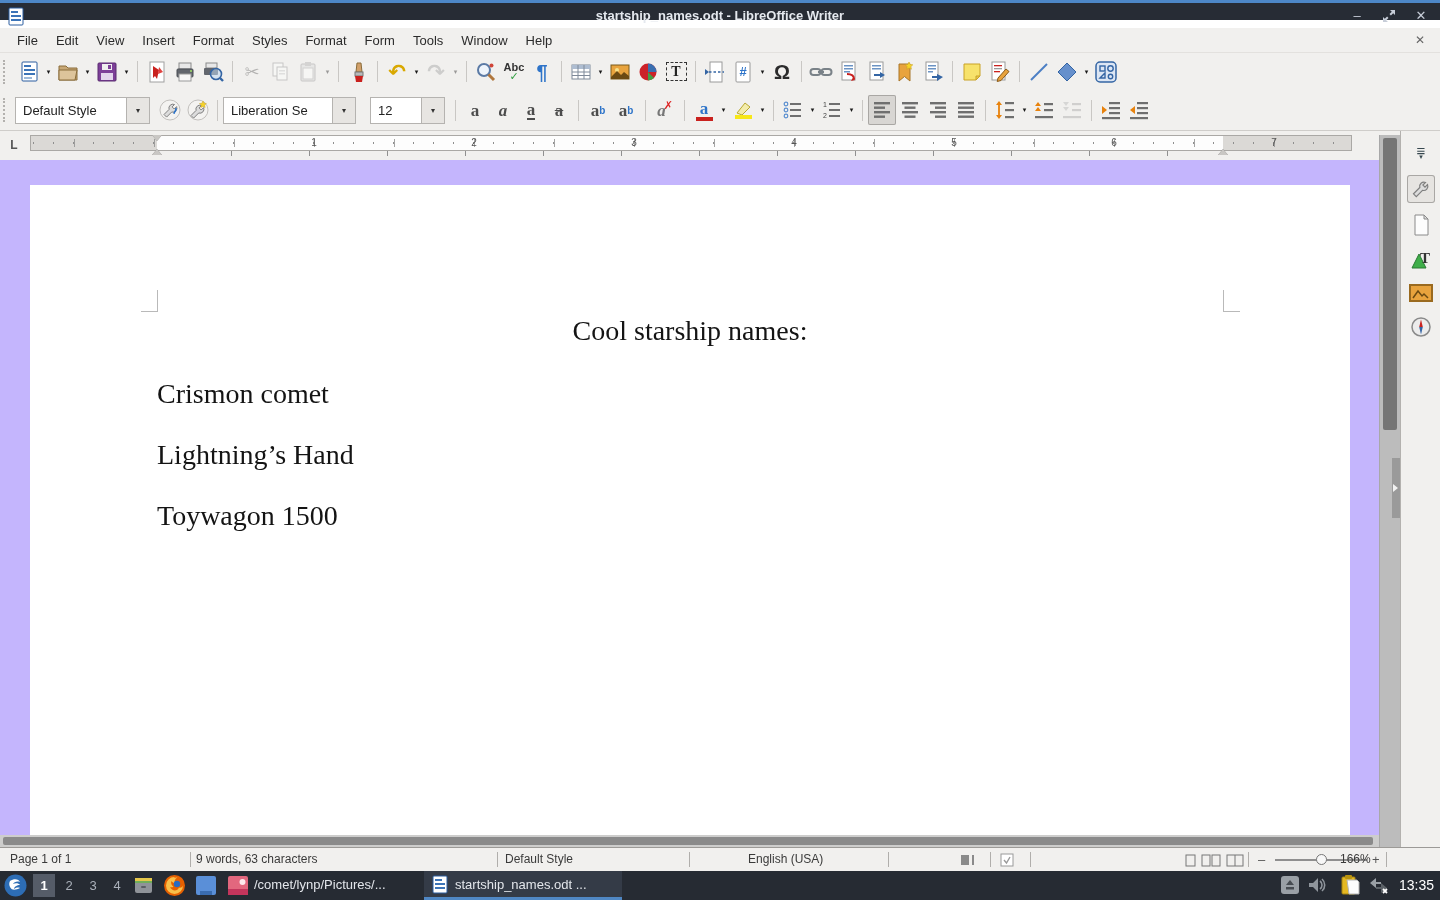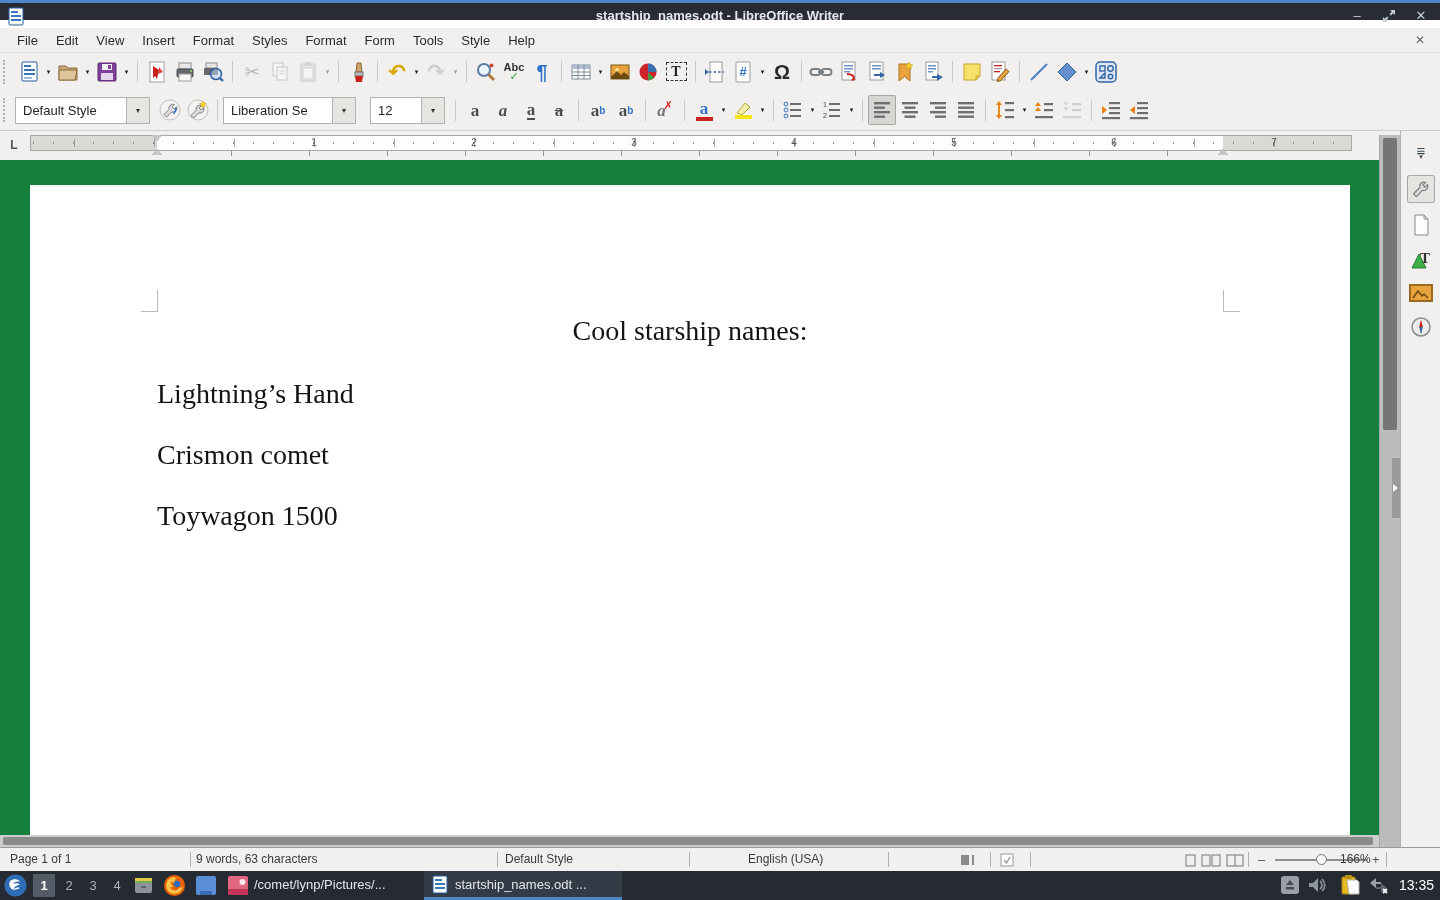--- a/index.html
+++ b/index.html
@@ -43,21 +43,21 @@
   #rstrip { left:30px; top:4px; width:1322px; height:16px; background:#fdfdfd; border:1px solid #aaa8a5; }
   .rmarg { top:0; height:14px; background:#dbd9d6; }
   .rdots { left:2px; right:2px; top:6px; height:2px; background:repeating-linear-gradient(90deg,#8f8f8f 0 1px,transparent 1px 20px); }
   .rhalf { left:43px; right:2px; top:3px; height:8px; background:repeating-linear-gradient(90deg,#8f8f8f 0 1px,transparent 1px 80px); opacity:.8; }
   .rnum { top:1px; width:10px; text-align:center; font-size:10px; color:#555; }
   .tri-dn { width:0; height:0; border:5px solid transparent; border-top:6px solid #c9c7c4; filter:drop-shadow(0 0 .5px #777); }
   .tri-up { width:0; height:0; border:5px solid transparent; border-bottom:6px solid #c9c7c4; filter:drop-shadow(0 0 .5px #777); }
   #tabmarks { left:231px; top:20px; width:990px; height:5px; background:repeating-linear-gradient(90deg,#909090 0 1px,transparent 1px 78px); }
 
   
-  #docarea { top:160px; left:0; width:1379px; height:675px; background:#15803d; overflow:hidden; }
+  #docarea { top:160px; left:0; width:1379px; height:675px; background:#c4b5fd; overflow:hidden; }
   #page { left:30px; top:25px; width:1320px; height:900px; background:#ffffff; }
   .corner-l { left:111px; top:105px; width:17px; height:22px; border-right:1px solid #b9b9b9; border-bottom:1px solid #b9b9b9; }
   .corner-r { left:1193px; top:105px; width:17px; height:22px; border-left:1px solid #b9b9b9; border-bottom:1px solid #b9b9b9; }
   #doc-content { padding:128px 127px 0 127px; font-family:"Liberation Serif","DejaVu Serif",serif; color:#141414; }
   #doc-content h1 { font-size:28px; font-weight:normal; line-height:36px; text-align:center; margin-bottom:28px; }
   #doc-content p { font-size:28px; line-height:34px; margin-bottom:27px; }
 
   
   #vscroll { left:1379px; top:135px; width:21px; height:712px; background:#bcbcbc; border-left:1px solid #a8a8a8; }
   #vthumb { left:3px; top:3px; width:14px; height:292px; background:#757575; border-radius:2px; }
@@ -113,21 +113,21 @@
 <div id="menubar" class="abs">
   <span class="mitem">File</span>
   <span class="mitem">Edit</span>
   <span class="mitem">View</span>
   <span class="mitem">Insert</span>
   <span class="mitem">Format</span>
   <span class="mitem">Styles</span>
   <span class="mitem">Format</span>
   <span class="mitem">Form</span>
   <span class="mitem">Tools</span>
-  <span class="mitem">Style</span>
+  <span class="mitem">Window</span>
   <span class="mitem">Help</span>
   <button class="mclose">✕</button>
 </div>
 
 <div id="toolbar-std" class="toolbar abs">
   <div class="grip"></div>
   <button class="tbtn">
       <svg width="21" height="22" viewBox="0 0 21 22">
         <rect x="3" y="1" width="15" height="19" rx="1" fill="#fff" stroke="#2a5d9f"></rect>
         <rect x="5" y="4" width="7" height="2" fill="#3c74b8"></rect>
@@ -562,22 +562,22 @@
   </div>
   <div id="tabmarks" class="abs"></div>
 </div>
 
 <div id="docarea" class="abs">
   <div id="page" class="abs">
     <div class="corner-l abs"></div>
     <div class="corner-r abs"></div>
     <div id="doc-content">
       <h1>Cool starship names:</h1>
+      <p>Crismon comet</p>
       <p>Lightning’s Hand</p>
-      <p>Crismon comet</p>
       <p>Toywagon 1500</p>
     </div>
   </div>
 </div>
 
 <div id="vscroll" class="abs">
     <div id="vthumb" class="abs"></div>
   </div>
 <div id="sb-handle" class="abs">
     <div class="arr"></div>

